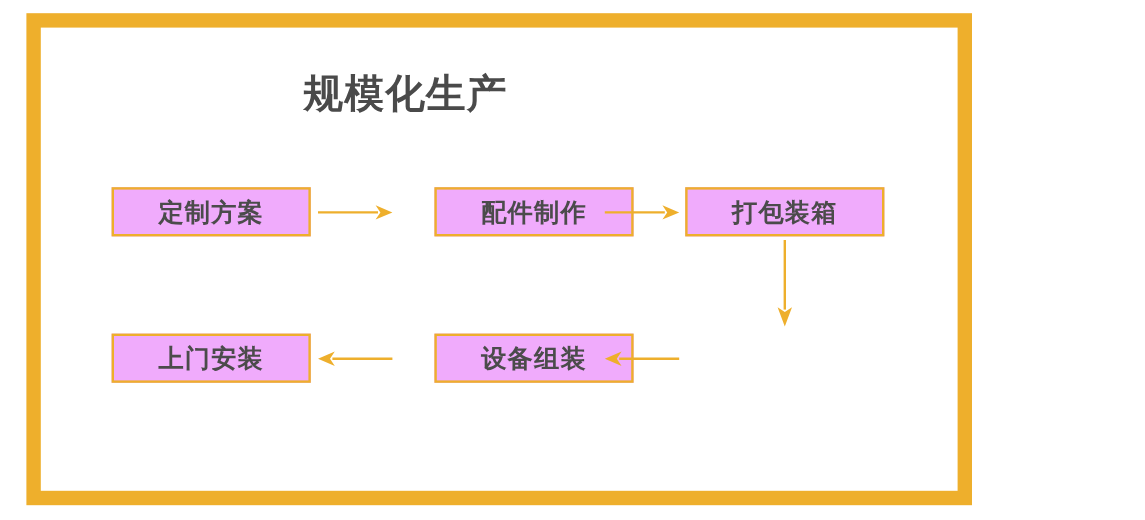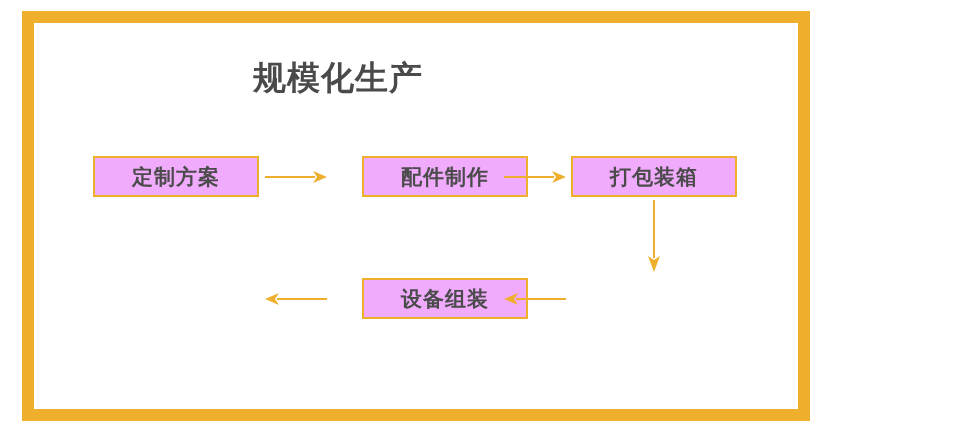--- a/index.html
+++ b/index.html
@@ -98,20 +98,23 @@
   <div class="node row-top col-2">
     <span>配件制作</span>
   </div>
   <div class="node row-top col-3">
     <span>打包装箱</span>
   </div>
 
   <div class="node row-bot col-2">
     <span>设备组装</span>
   </div>
+  <div class="node row-bot col-1">
+    <span>上门安装</span>
+  </div>
 
   <div class="arrow-h" style="left:265px; width:62px;">
     <svg width="62" height="16" viewBox="0 0 62 16">
       <line x1="0" y1="8" x2="50" y2="8" stroke="#eeaf2c" stroke-width="2"></line>
       <path d="M48 2 L62 8 L48 14 L52 8 Z" fill="#eeaf2c"></path>
     </svg>
   </div>
 
   <div class="arrow-h" style="left:504px; width:62px;">
     <svg width="62" height="16" viewBox="0 0 62 16">

